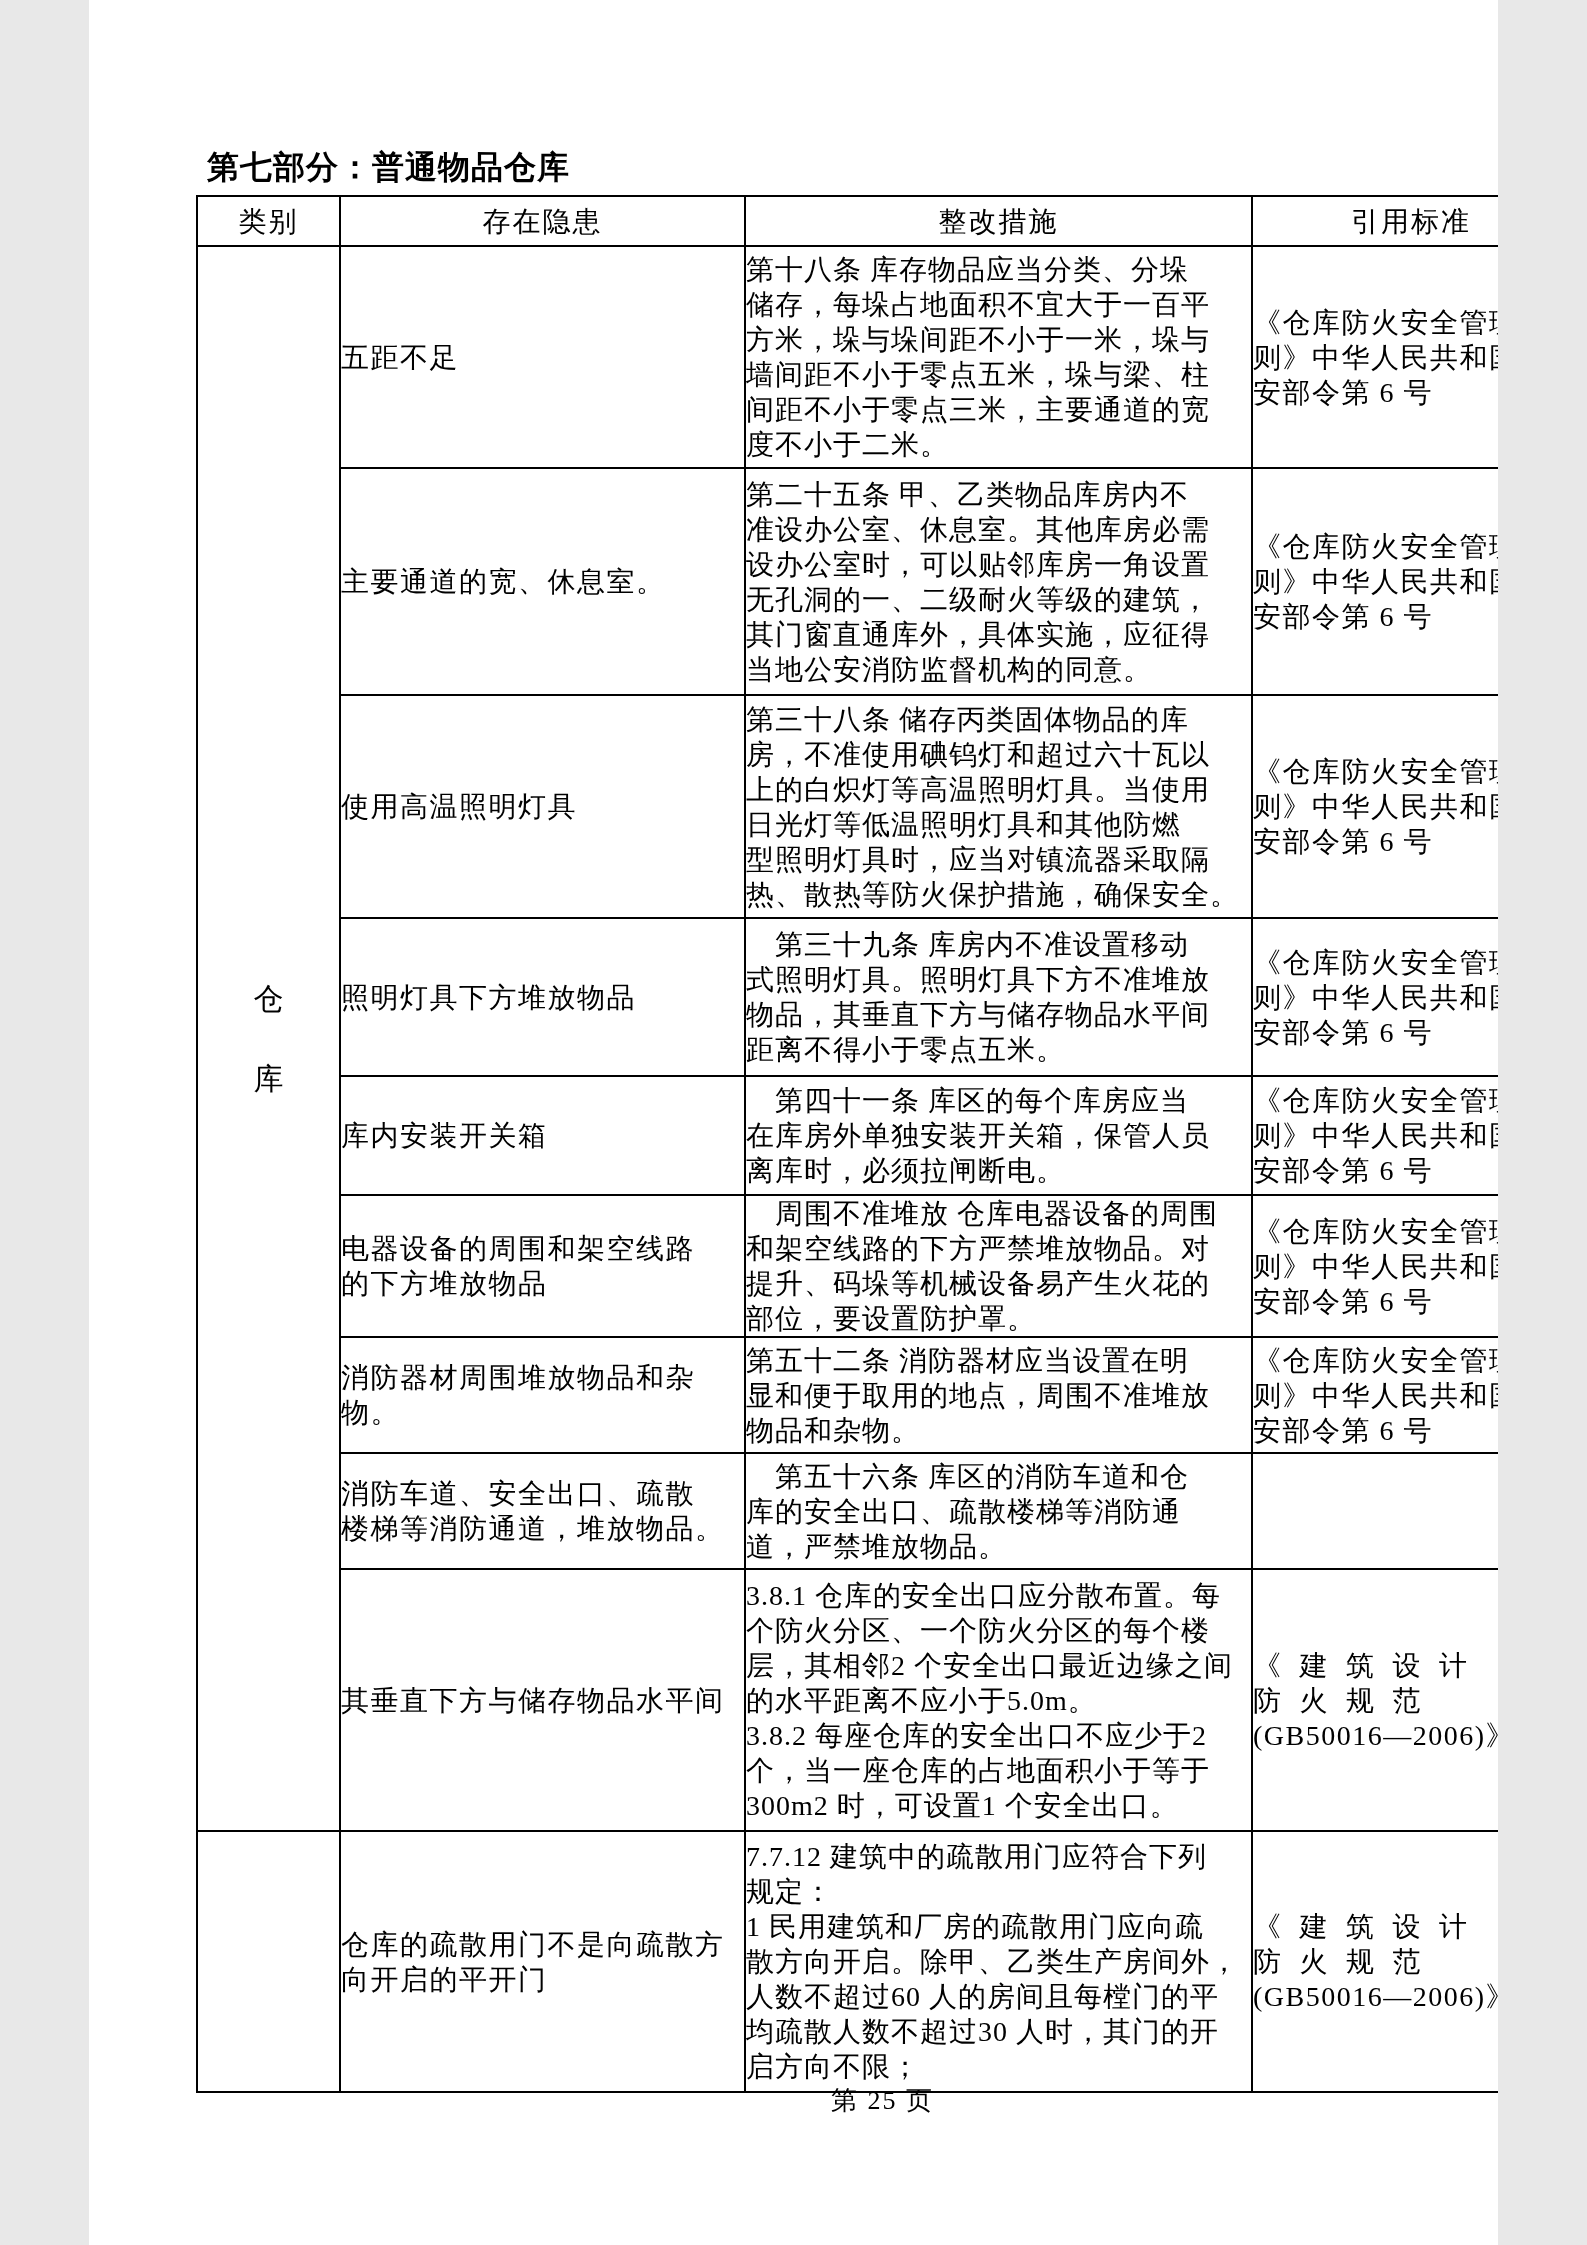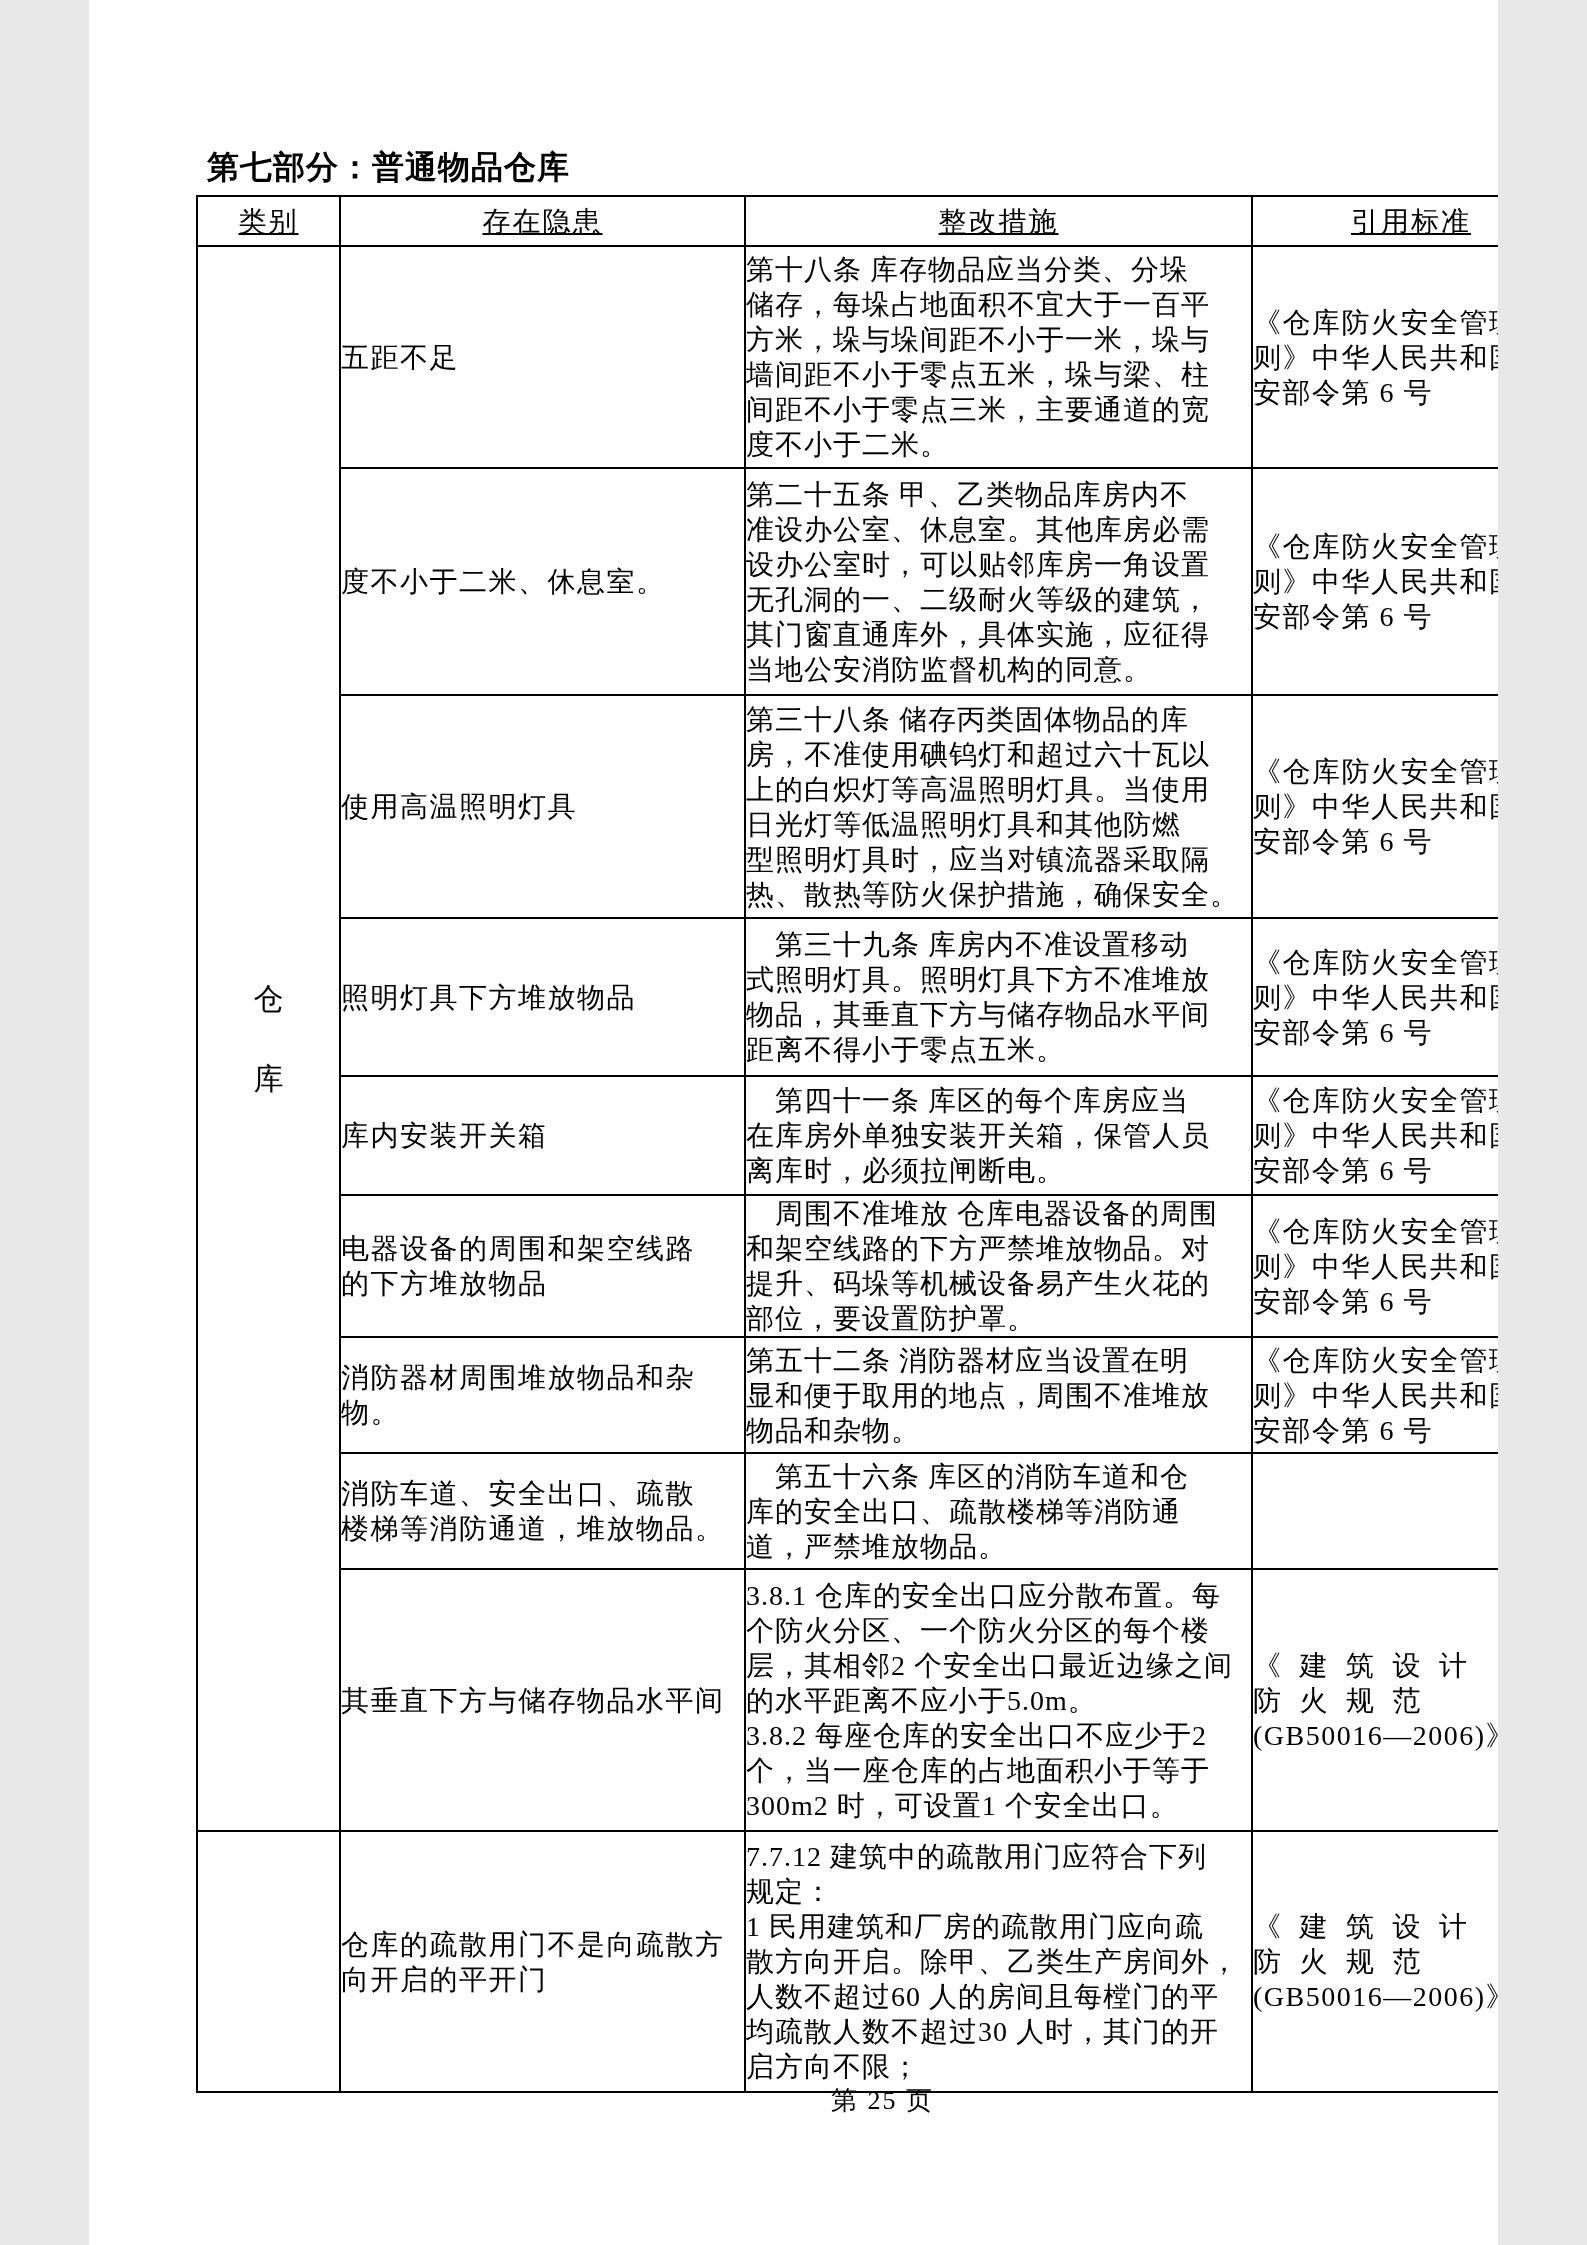--- a/index.html
+++ b/index.html
@@ -39,21 +39,21 @@
     padding:0;
     vertical-align:middle;
     font-weight:normal;
     overflow:hidden;
   }
   tr.r-head{height:50px;}
   tr.rh1{height:222px;} tr.rh2{height:227px;} tr.rh3{height:223px;}
   tr.rh4{height:158px;} tr.rh5{height:119px;} tr.rh6{height:140px;}
   tr.rh7{height:116px;} tr.rh8{height:116px;padding-left:31px;} tr.rh9{height:262px;}
   tr.rh10{height:261px;}
-  th.hd{text-align:center;font-size:28px;letter-spacing:2px;text-decoration:underline;}
+  th.hd{text-align:center;font-size:28px;letter-spacing:2px;}
   td.cat{text-align:center;}
   .cat-text{
     width:32px;margin:0 auto;
     font-size:30px;line-height:80px;
     word-break:break-all;
     text-align:center;
   }
   td.haz{
     text-align:left;
     padding:6px 2px 6px 12px;
@@ -122,21 +122,21 @@
 储存，每垛占地面积不宜大于一百平
 方米，垛与垛间距不小于一米，垛与
 墙间距不小于零点五米，垛与梁、柱
 间距不小于零点三米，主要通道的宽
 度不小于二米。</td>
         <td class="std">《仓库防火安全管理规
 则》中华人民共和国公
 安部令第 6 号</td>
       </tr>
       <tr class="rh2">
-        <td class="haz">度不小于二米、休息室。</td>
+        <td class="haz">主要通道的宽、休息室。</td>
         <td class="mea">第二十五条 甲、乙类物品库房内不
 准设办公室、休息室。其他库房必需
 设办公室时，可以贴邻库房一角设置
 无孔洞的一、二级耐火等级的建筑，
 其门窗直通库外，具体实施，应征得
 当地公安消防监督机构的同意。</td>
         <td class="std">《仓库防火安全管理规
 则》中华人民共和国公
 安部令第 6 号</td>
       </tr>

